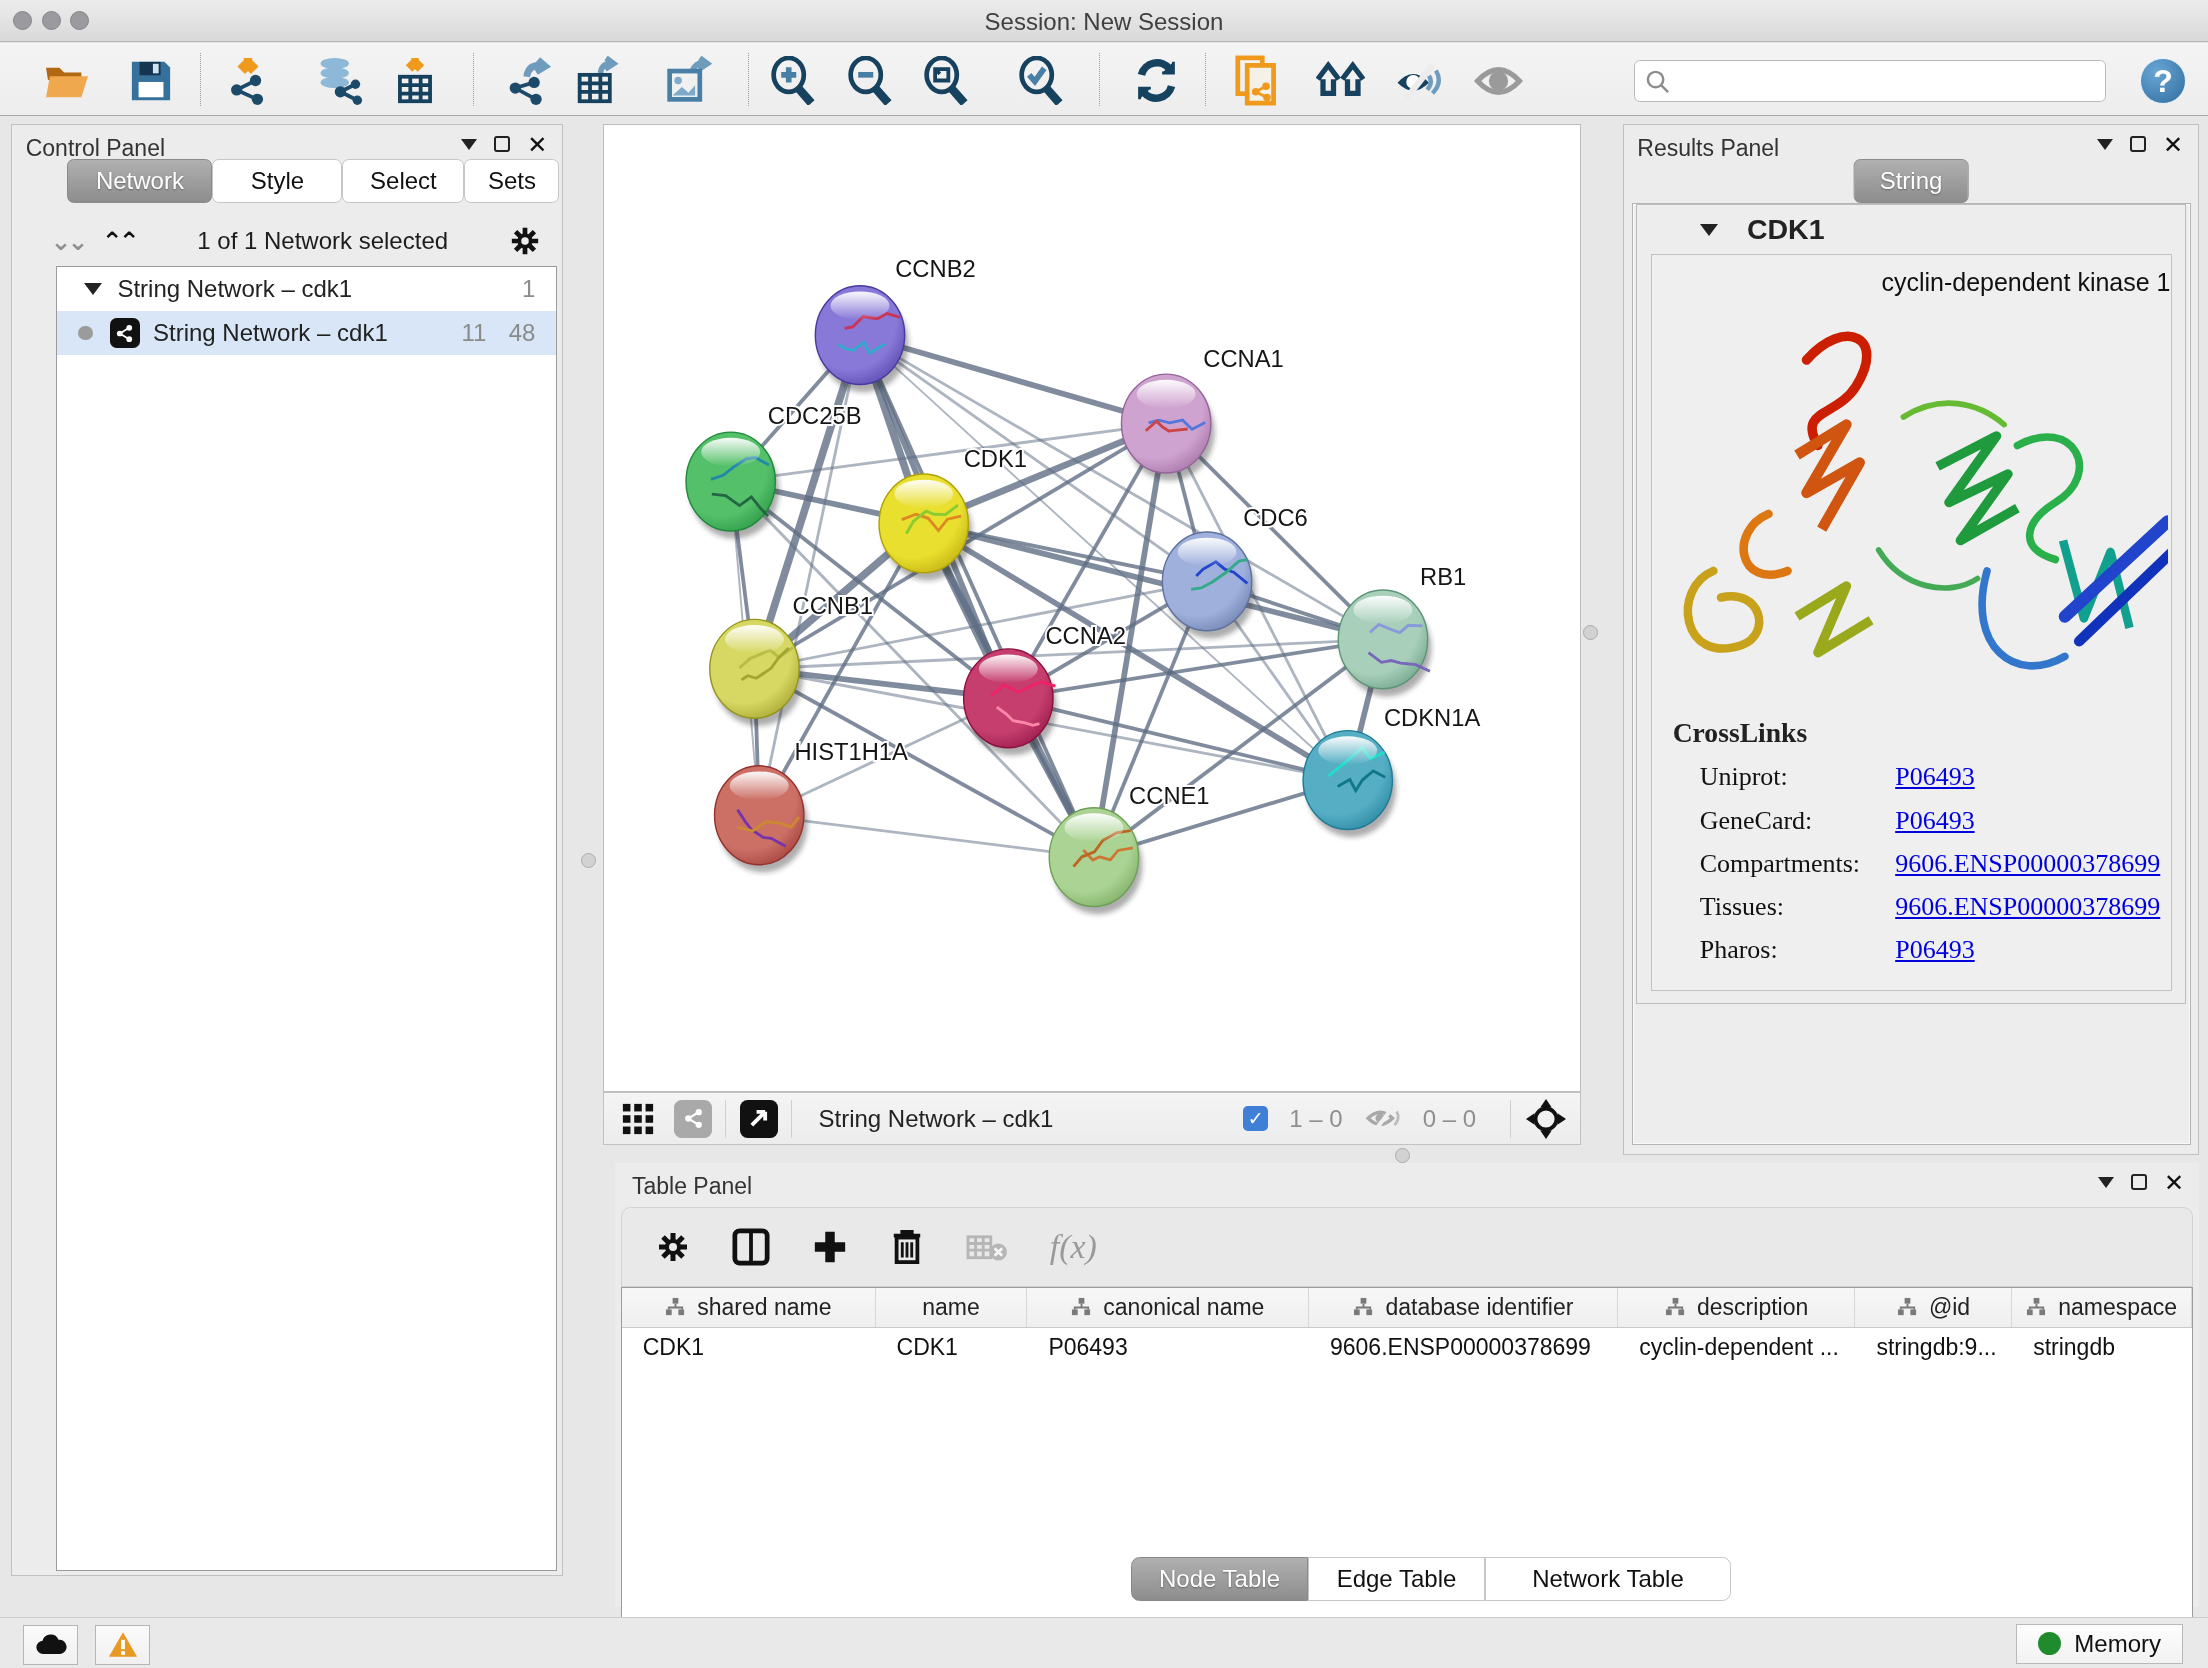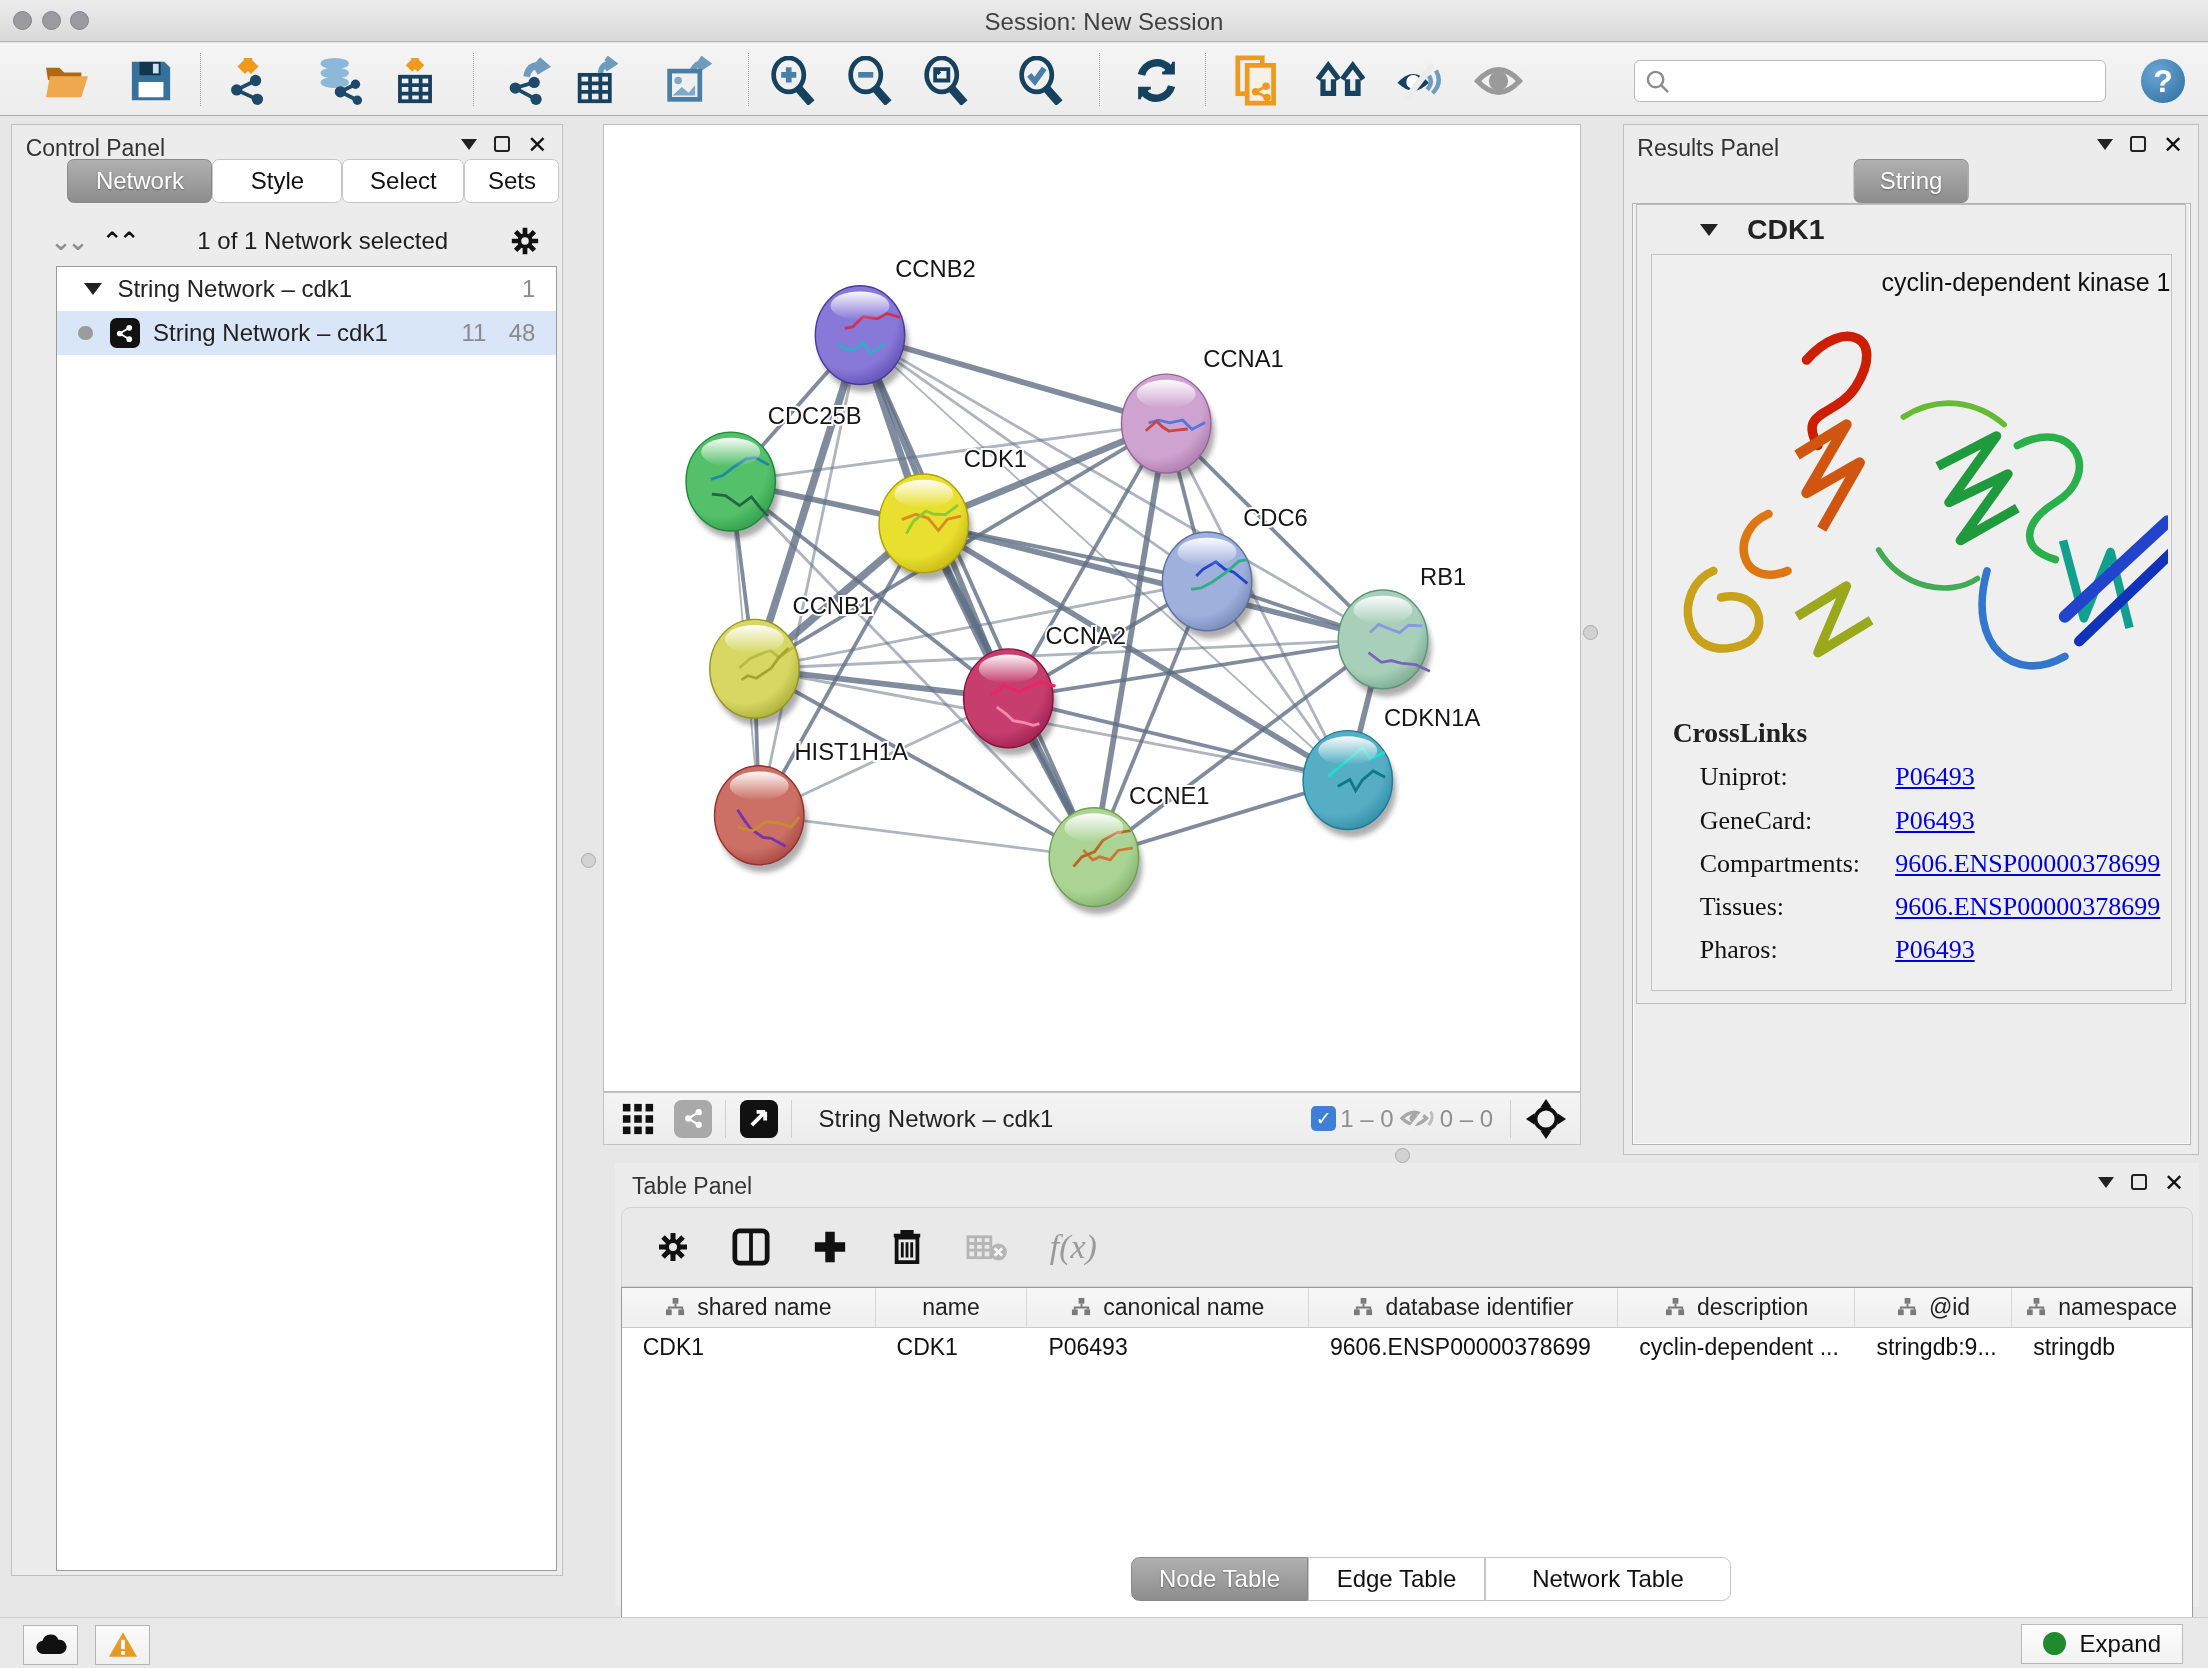--- a/index.html
+++ b/index.html
@@ -56,21 +56,21 @@
   .tree-num { position:absolute; font-size:24px; color:#8b8b8b; }
 
   
   .network-view { position:absolute; left:603px; top:124px; width:978px; height:968px; background:#fff;
     border:1px solid #bdbdbd; }
   .net-toolbar { position:absolute; left:603px; top:1092px; width:978px; height:53px;
     background:linear-gradient(#f4f4f4,#ececec); border:1px solid #c2c2c2; display:flex; align-items:center; }
   .nt-sep { height:38px; border-left:1px solid #cfcfcf; margin:0 13.3px; }
   .nt-title { font-size:24px; color:#222; margin-left:13.3px; }
   .blk-btn { width:38px; height:38px; background:#111; border-radius:7.6px; display:flex; align-items:center; justify-content:center; }
-  .count { font-size:24px; color:#8f8f8f; margin:0 4px; }
+  .count { font-size:24px; color:#8f8f8f; margin:0 21px; }
   .checkbox { width:25px; height:25px; background:#3f7fd6; border-radius:4.8px; color:#fff; font-size:19px;
     display:flex; align-items:center; justify-content:center; }
 
   .grip { position:absolute; width:15px; height:15px; border-radius:50%; background:#d2d2d2; border:1px solid #ababab; }
 
   
   .results-panel { position:absolute; left:1623px; top:124px; width:576px; height:1031px; background:#ececec; border:1px solid #c0c0c0;padding-left:40px; }
   .rp-tab { position:absolute; left:50%; transform:translateX(-50%); top:34px; }
   .rp-box { position:absolute; left:7.6px; top:78px; width:559px; height:942px; border:1.9px solid #b4b4b4; background:#ededed;
     box-shadow:inset 0 0 0 1px #fafafa; }
@@ -804,16 +804,16 @@
   </div>
   <div class="sq-btn" style="left:95px">
     <svg width="30" height="27" viewBox="0 0 32 28">
       <path d="M16 1 L31 27 H1 z" fill="#e89923"></path>
       <rect x="14" y="9" width="4" height="10" fill="#fff"></rect>
         <rect x="14" y="21" width="4" height="4" fill="#fff"></rect>
     </svg>
   </div>
   <div class="memory-btn">
     <div class="green-dot"></div>
-    <span>Expand</span>
+    <span>Memory</span>
   </div>
 </div>
 
 
 </body></html>

